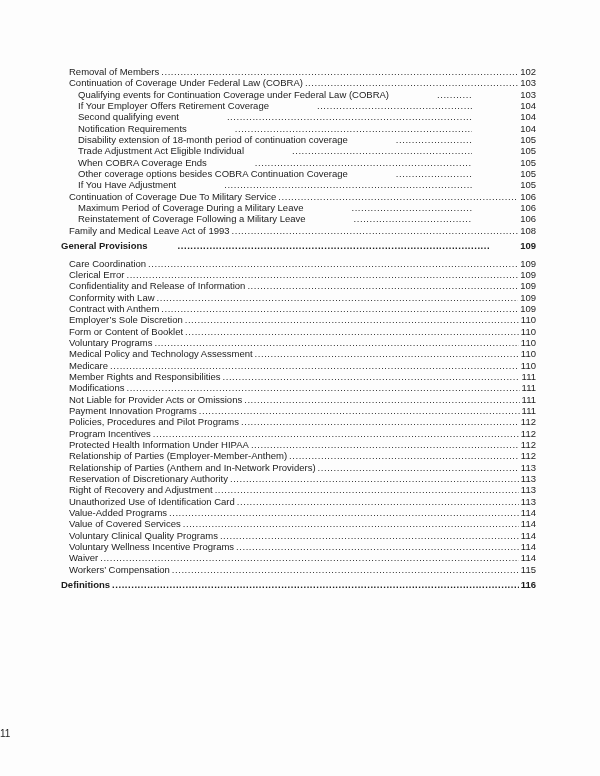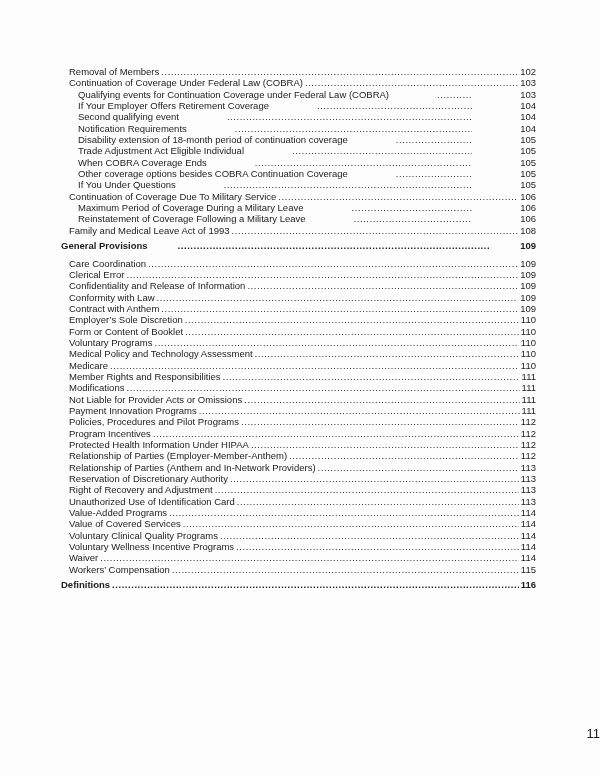--- a/index.html
+++ b/index.html
@@ -54,22 +54,22 @@
   .toc-page {
     flex: none;
     white-space: nowrap;
     text-align: right;
   }
   .page-footer {
     position: absolute;
     left: 0;
     right: 0;
     top: 728px;
-    text-align: right;
-    font-size: 13px;
+    text-align: left;
+    font-size: 10px;
     line-height: 11.35px;
   }
 </style>
 </head>
 <body style="background: rgb(253, 253, 253); color: rgb(28, 28, 28);">
 
 <div class="page">
   <div class="toc">
   <div class="toc-row level-1">
     <span class="toc-label">Removal of Members</span>
@@ -125,21 +125,21 @@
     <span class="toc-page">105</span>
   </div>
 
   <div class="toc-row level-2">
     <span class="toc-label">Other coverage options besides COBRA Continuation Coverage</span>
     <span class="toc-leader"></span>
     <span class="toc-page">105</span>
   </div>
 
   <div class="toc-row level-2">
-    <span class="toc-label">If You Under Questions</span>
+    <span class="toc-label">If You Have Adjustment</span>
     <span class="toc-leader"></span>
     <span class="toc-page">105</span>
   </div>
 
   <div class="toc-row level-1">
     <span class="toc-label">Continuation of Coverage Due To Military Service</span>
     <span class="toc-leader"></span>
     <span class="toc-page">106</span>
   </div>
 

